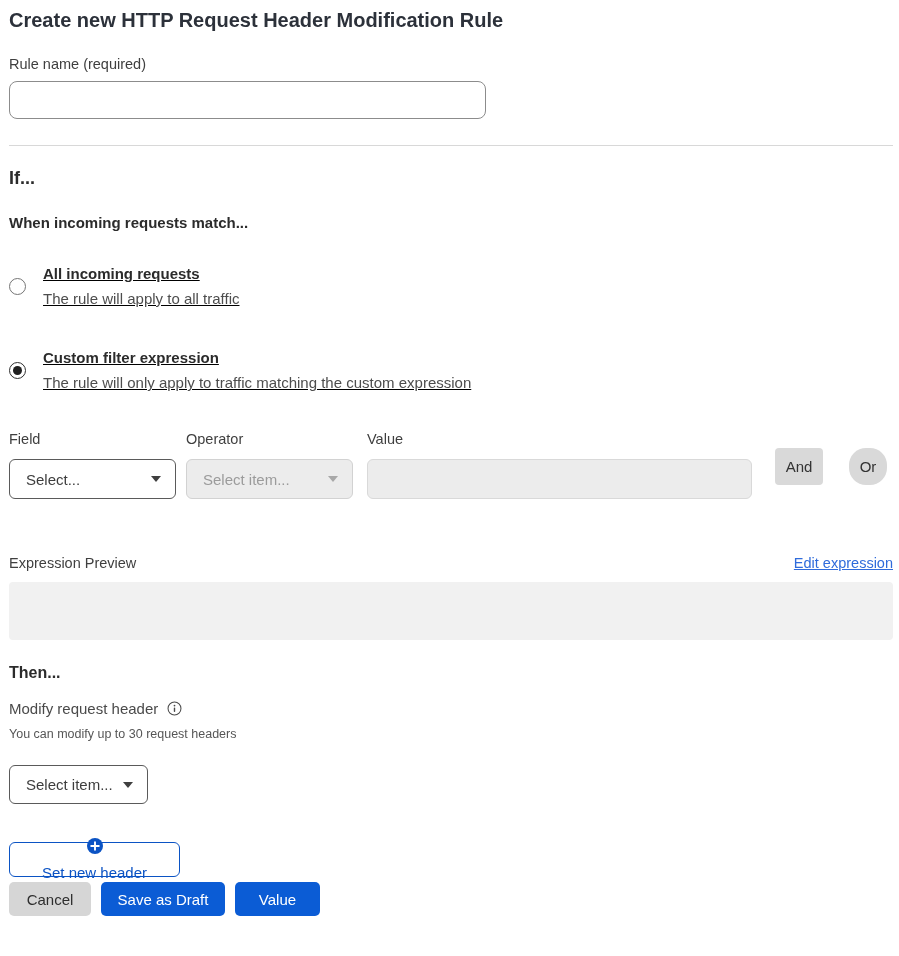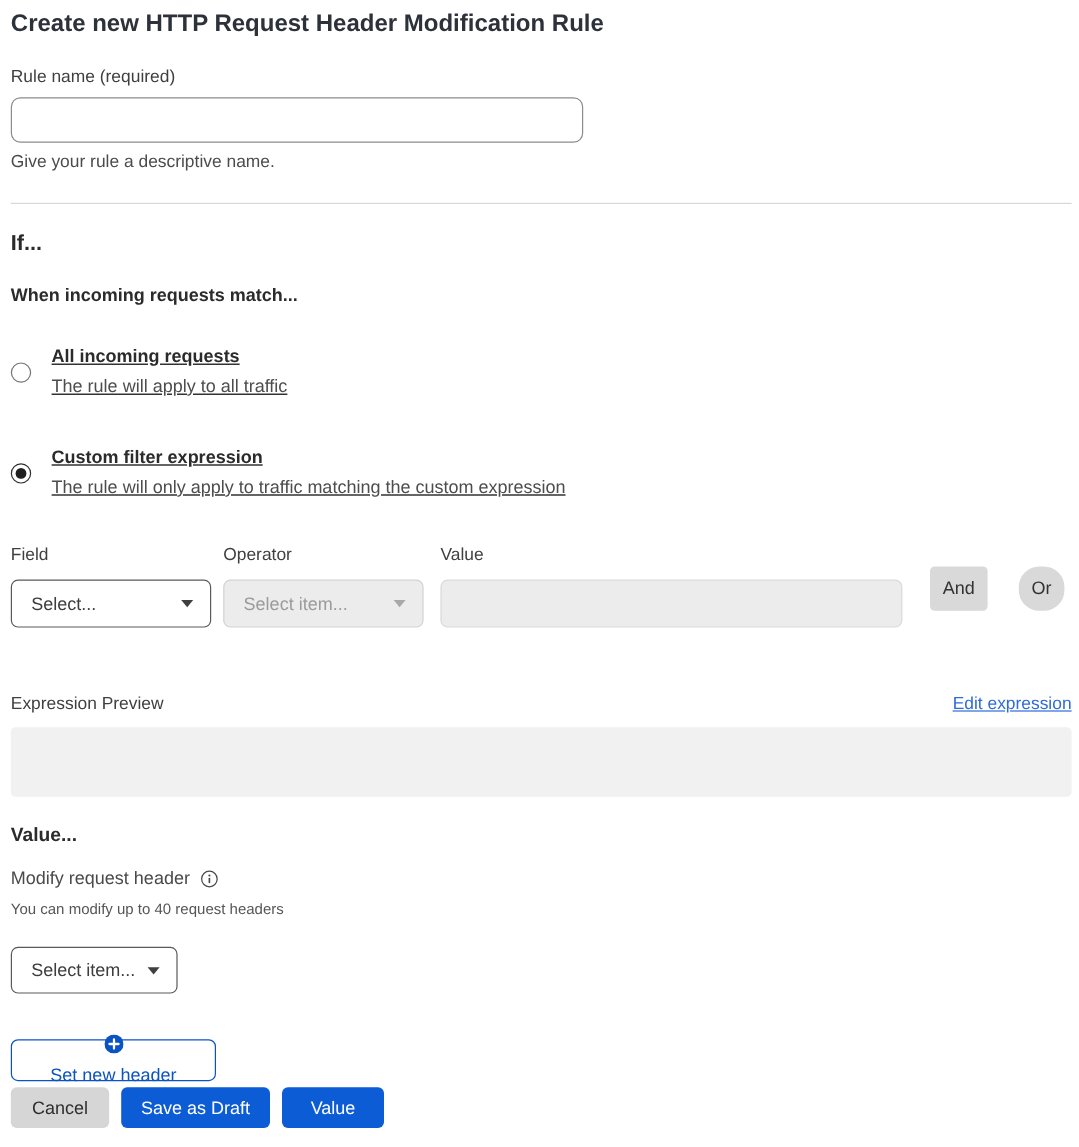--- a/index.html
+++ b/index.html
@@ -104,21 +104,20 @@
 </style>
 </head>
 <body>
 
 <div class="page">
 
   <div class="page-title">Create new HTTP Request Header Modification Rule</div>
 
   <div class="field-label rule-name-label">Rule name (required)</div>
   <input class="rule-name-input" type="text" value="" style="">
-  <div class="help-text">Give your rule a descriptive name.</div>
 
   <hr class="divider">
 
   <div class="if-heading">If...</div>
   <div class="match-subheading">When incoming requests match...</div>
 
   <div class="radio-row first">
     <span class="radio-outer">
       
     </span>
@@ -160,33 +159,33 @@
     <button class="conj-btn and-btn">And</button>
     <button class="conj-btn or-btn">Or</button>
   </div>
 
   <div class="preview-header">
     <span class="field-label">Expression Preview</span>
     <span class="edit-link">Edit expression</span>
   </div>
   <div class="preview-box"></div>
 
-  <div class="then-heading">Value...</div>
+  <div class="then-heading">Then...</div>
 
   <div class="modify-row">
     <span class="modify-label">Modify request header</span>
     <span class="info-icon">
       <svg width="15" height="15" viewBox="0 0 16 16">
         <circle cx="8" cy="8" r="6.9" fill="none" stroke="#4a4a4a" stroke-width="1.1"></circle>
         <circle cx="8" cy="4.9" r="0.95" fill="#4a4a4a"></circle>
         <rect x="7.25" y="6.8" width="1.5" height="4.9" rx="0.7" fill="#4a4a4a"></rect>
       </svg>
     </span>
   </div>
-  <div class="modify-help">You can modify up to 40 request headers</div>
+  <div class="modify-help">You can modify up to 30 request headers</div>
 
   <div class="select-control header-select">
     <span>Select item...</span>
     <span class="chevron-down"></span>
   </div>
 
   <button class="add-header-btn">
     <span style="display:inline-flex;">
       <svg width="16" height="16" viewBox="0 0 16 16">
         <circle cx="8" cy="8" r="8" fill="#0b53c4"></circle>

